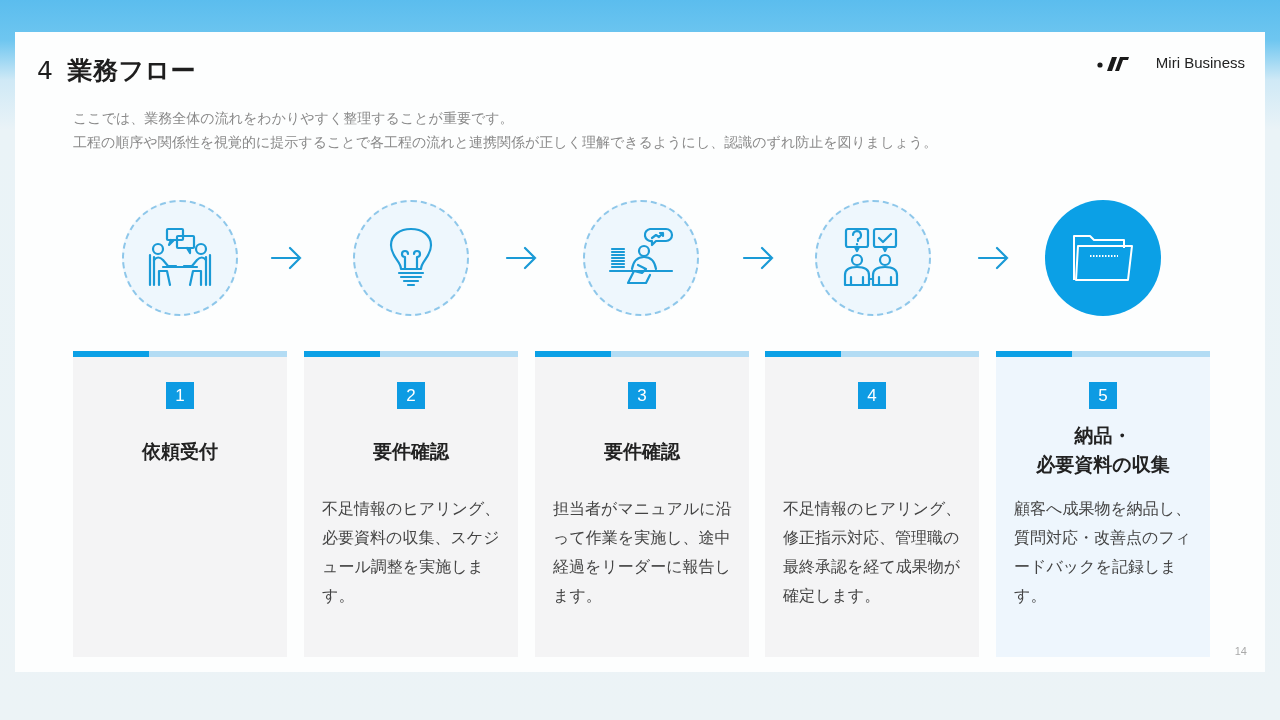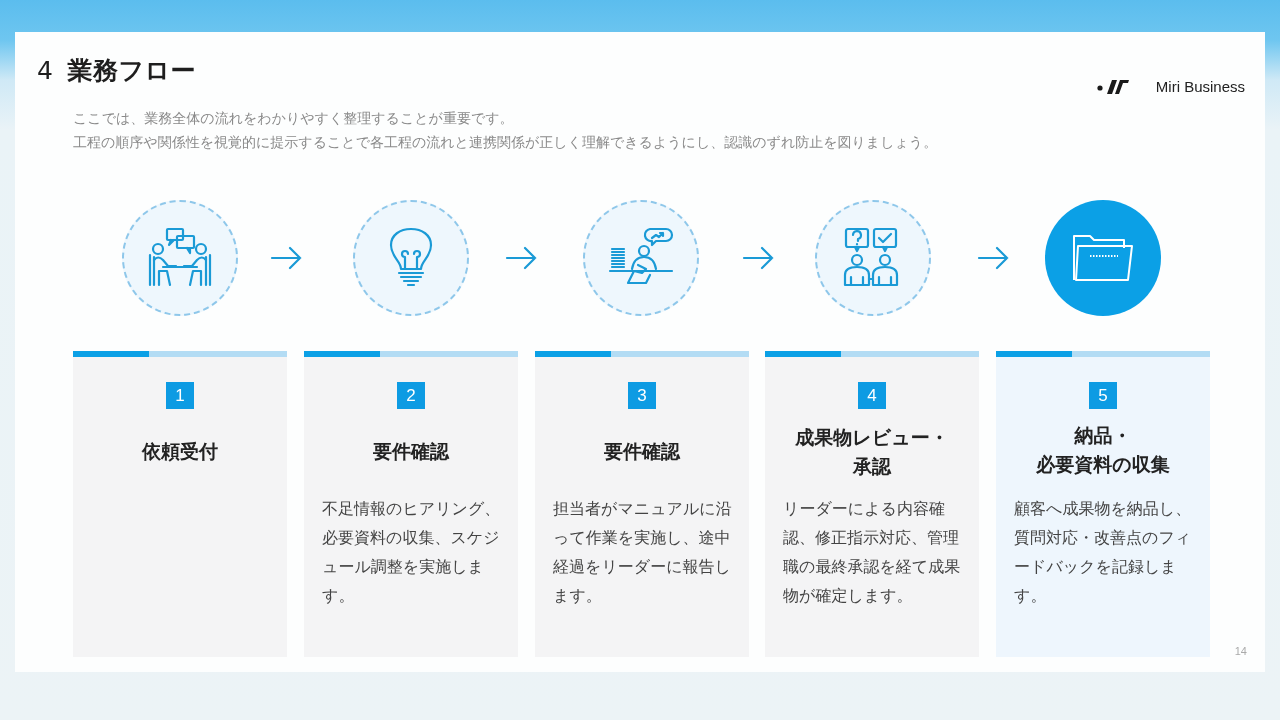--- a/index.html
+++ b/index.html
@@ -13,22 +13,22 @@
     position: absolute; left: 15px; top: 32px; width: 1250px; height: 640px;
     background: #fdfefe;
   }
   .title {
     position: absolute; left: 22px; top: 22px;
     font-size: 25px; font-weight: bold; color: #1e1e1e; letter-spacing: 0.5px;
   }
   .title .num { margin-right: 14px; font-weight: normal; }
   .logo {
     position: absolute; right: 20px; top: 22px;
-    display: flex; align-items: center; gap: 25px;
-    font-family: "Liberation Sans", sans-serif; font-size: 15px; color: #222; margin-top: 24px;
+    display: flex; align-items: flex-end; gap: 25px;
+    font-family: "Liberation Sans", sans-serif; font-size: 15px; color: #222;
   }
   .logo svg { display: block; }
   .intro {
     position: absolute; left: 58px; top: 74px;
     font-size: 14px; line-height: 24px; color: #8a8a8a;
   }
   .icons-row {
     position: absolute; left: 0; top: 168px; width: 100%; height: 116px;
   }
   .circle {
@@ -198,25 +198,21 @@
         <div>要件確認</div>
       </div>
       <div class="card-desc">担当者がマニュアルに沿って作業を実施し、途中経過をリーダーに報告します。</div>
     </div>
 
     <div class="card" style="left:750px;">
       <div class="bar">
           <div class="fill"></div>
         </div>
       <div class="badge">4</div>
-      <div class="card-title" style="top:72px;">
-        <div>成果物レビュー・</div>
-        <div>承認</div>
-      </div>
-      <div class="card-desc">リーダーによる内容確認、修正指示対応、管理職の最終承認を経て成果物が確定します。</div>
+      <div class="card-desc">不足情報のヒアリング、修正指示対応、管理職の最終承認を経て成果物が確定します。</div>
     </div>
 
     <div class="card active" style="left:981px;">
       <div class="bar">
           <div class="fill"></div>
         </div>
       <div class="badge">5</div>
       <div class="card-title" style="top:70px;">
         <div>納品・</div>
         <div>必要資料の収集</div>

